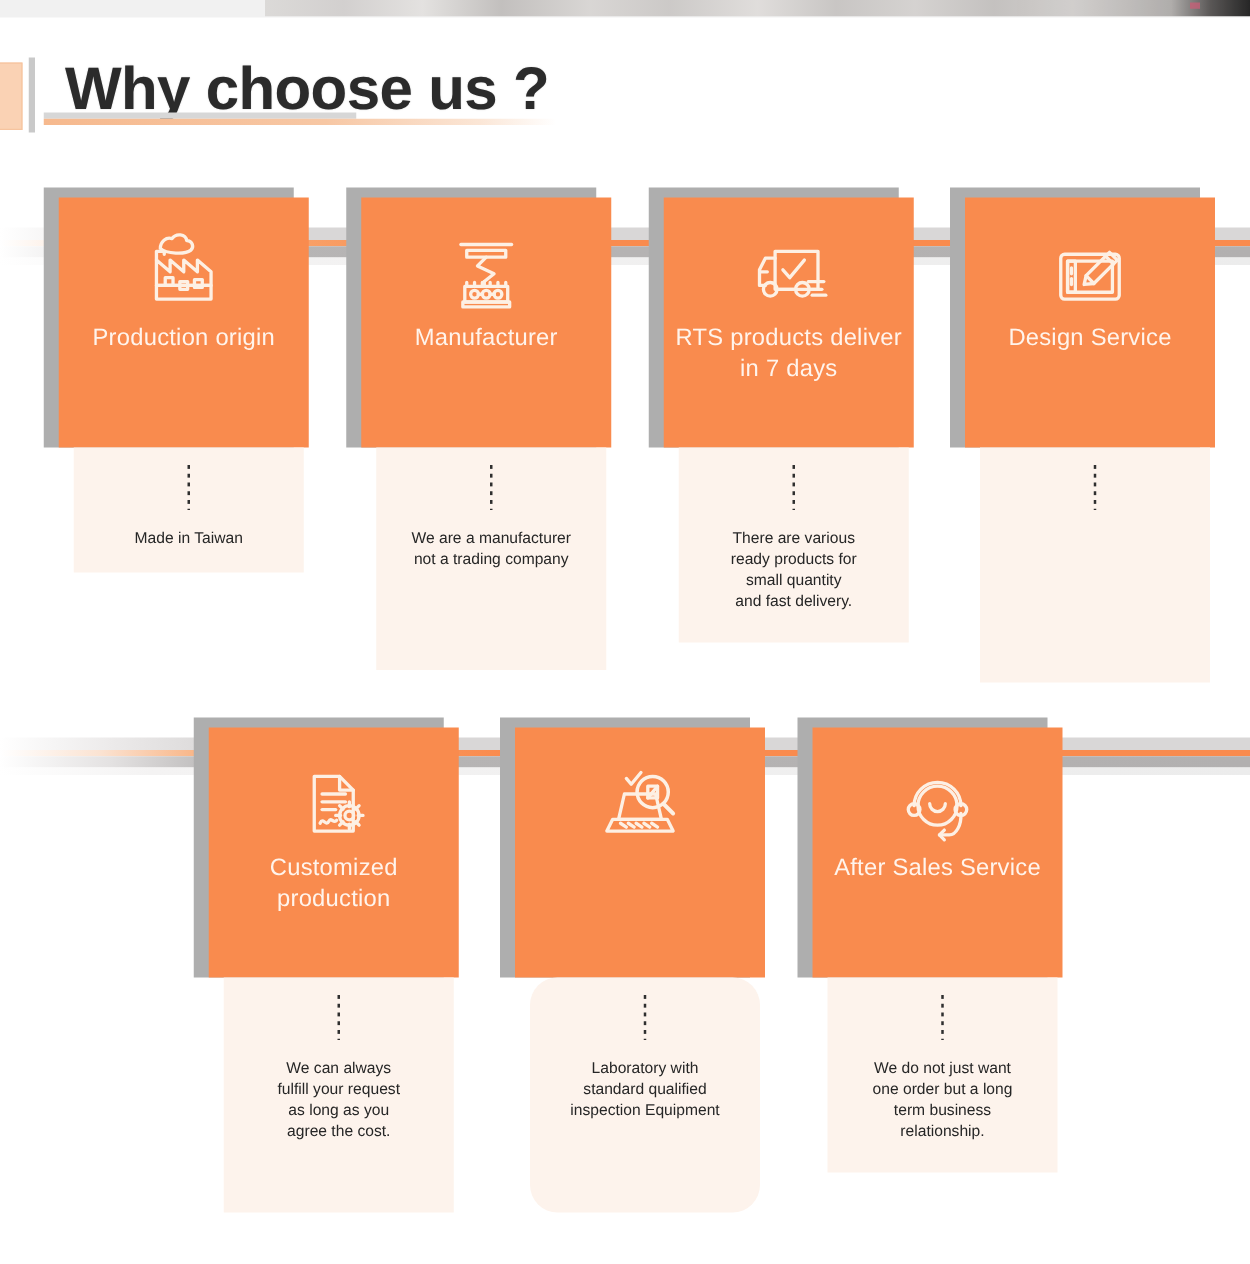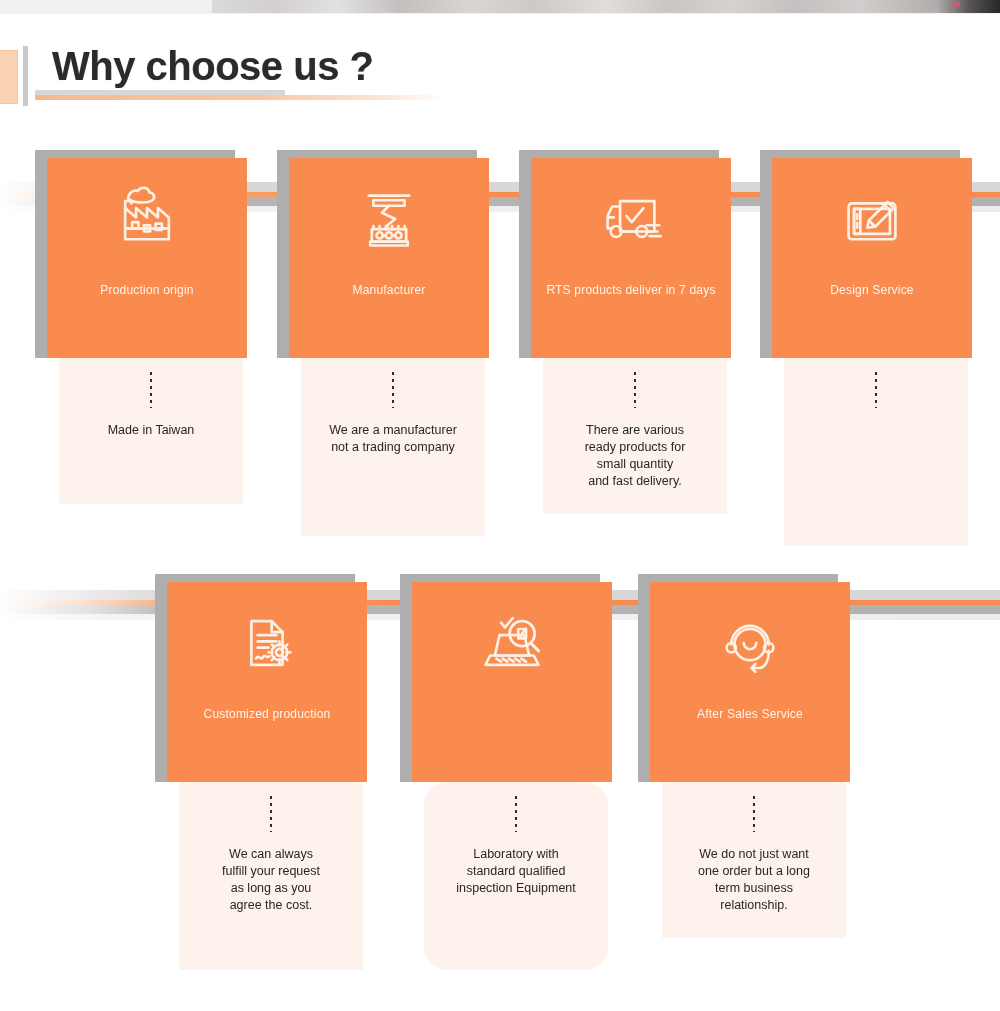--- a/index.html
+++ b/index.html
@@ -34,21 +34,21 @@
   .header{position:absolute;left:0;top:46px;width:1000px;height:66px;}
   .accent-square{
     position:absolute;left:-10px;top:4px;width:26px;height:52px;
     background:#fad2b4;border:1px solid #f6c49f;
   }
   .accent-divider{
     position:absolute;left:23px;top:0px;width:5px;height:60px;background:#c9c9c9;
   }
   .title{
     position:absolute;left:52px;top:-2px;
-    font-size:40px;font-weight:bold;letter-spacing:-.5px;
+    font-size:48px;font-weight:bold;letter-spacing:-.5px;
     color:#2b2b2b;white-space:nowrap;
     text-shadow:0 0 1px rgba(120,120,120,.55);
   }
   .title-rail-gray{
     position:absolute;left:35px;top:44px;width:250px;height:5px;background:#d7d7d7;
   }
   .title-rail-orange{
     position:absolute;left:35px;top:49px;width:410px;height:5px;
     background:linear-gradient(90deg,#f6b98e 0%,#f7c7a4 55%,#fbe6d6 85%,#ffffff 100%);
   }
@@ -72,21 +72,21 @@
   }
   .card .tile{
     position:absolute;left:0;top:0;width:200px;height:200px;
     background:#f98b4e;
     display:flex;flex-direction:column;align-items:center;justify-content:flex-start;
     box-sizing:border-box;padding-top:22px;
   }
   .card .icon{width:78px;height:78px;display:block;}
   .card .icon svg{width:100%;height:100%;display:block;}
   .card .tile-title{
-    margin-top:20px;color:#fff4ec;font-size:12px;line-height:25px;text-align:center;
+    margin-top:0;color:#fff4ec;font-size:19px;line-height:25px;text-align:center;
     font-weight:400;letter-spacing:.2px;padding:0 6px;
   }
 
   .card .panel{
     position:absolute;left:12px;top:200px;width:184px;
     background:#fdf3ec;
     display:flex;flex-direction:column;align-items:center;
     padding-top:14px;box-sizing:border-box;
   }
   .dotted{
@@ -140,21 +140,21 @@
           <path d="M22 36 V27 H30 V30"></path>
           <path d="M26 24 C26 17 32 12 38 14 C42 8 52 9 53 16 C59 16 61 23 57 26 C52 30 32 30 26 24 Z"></path>
           <rect x="31" y="54" width="8" height="8"></rect>
           <rect x="46" y="58" width="8" height="8"></rect>
           <rect x="61" y="56" width="8" height="8"></rect>
         </svg>
       </span>
       <div class="tile-title">Production
 origin</div>
     </div>
-    <div class="panel" style="height:146px;align-items:center;">
+    <div class="panel" style="height:100px;align-items:center;">
       <div class="dotted"></div>
       <div class="panel-text">Made in Taiwan</div>
     </div>
   </div>
 
   <div class="card" style="left:289px;top:158px;">
     <div class="shadowbar" style="height:208px;"></div>
     <div class="tile">
       <span class="icon">
         <svg viewBox="0 0 100 100" fill="none" stroke="#fdf0e4" stroke-width="3.4" stroke-linecap="round" stroke-linejoin="round">

